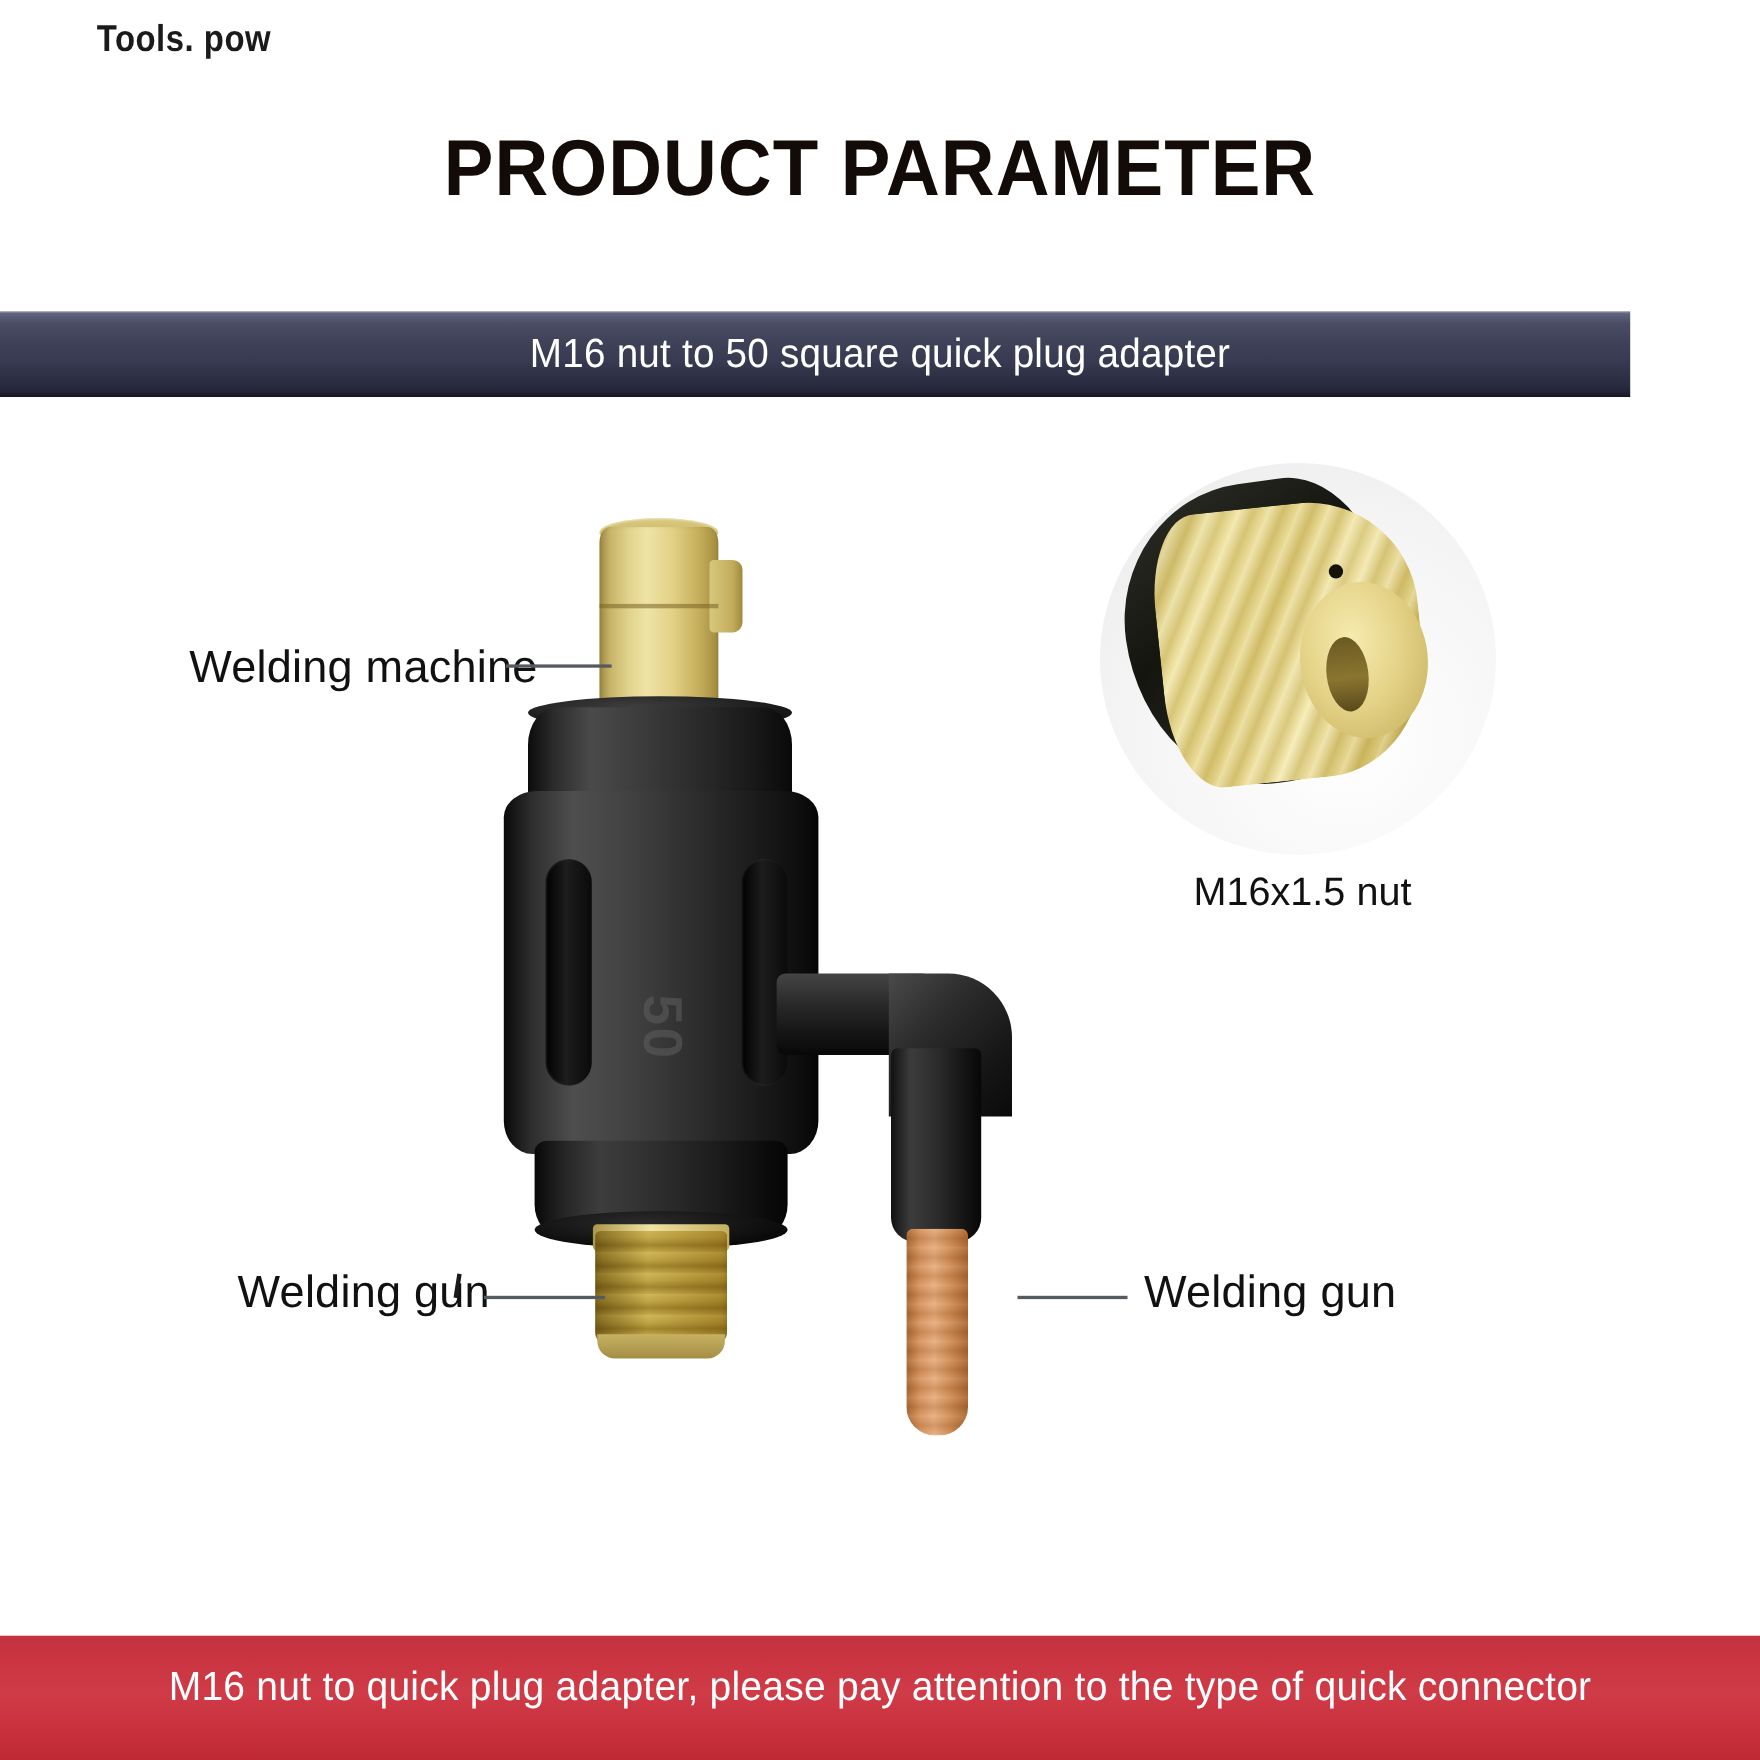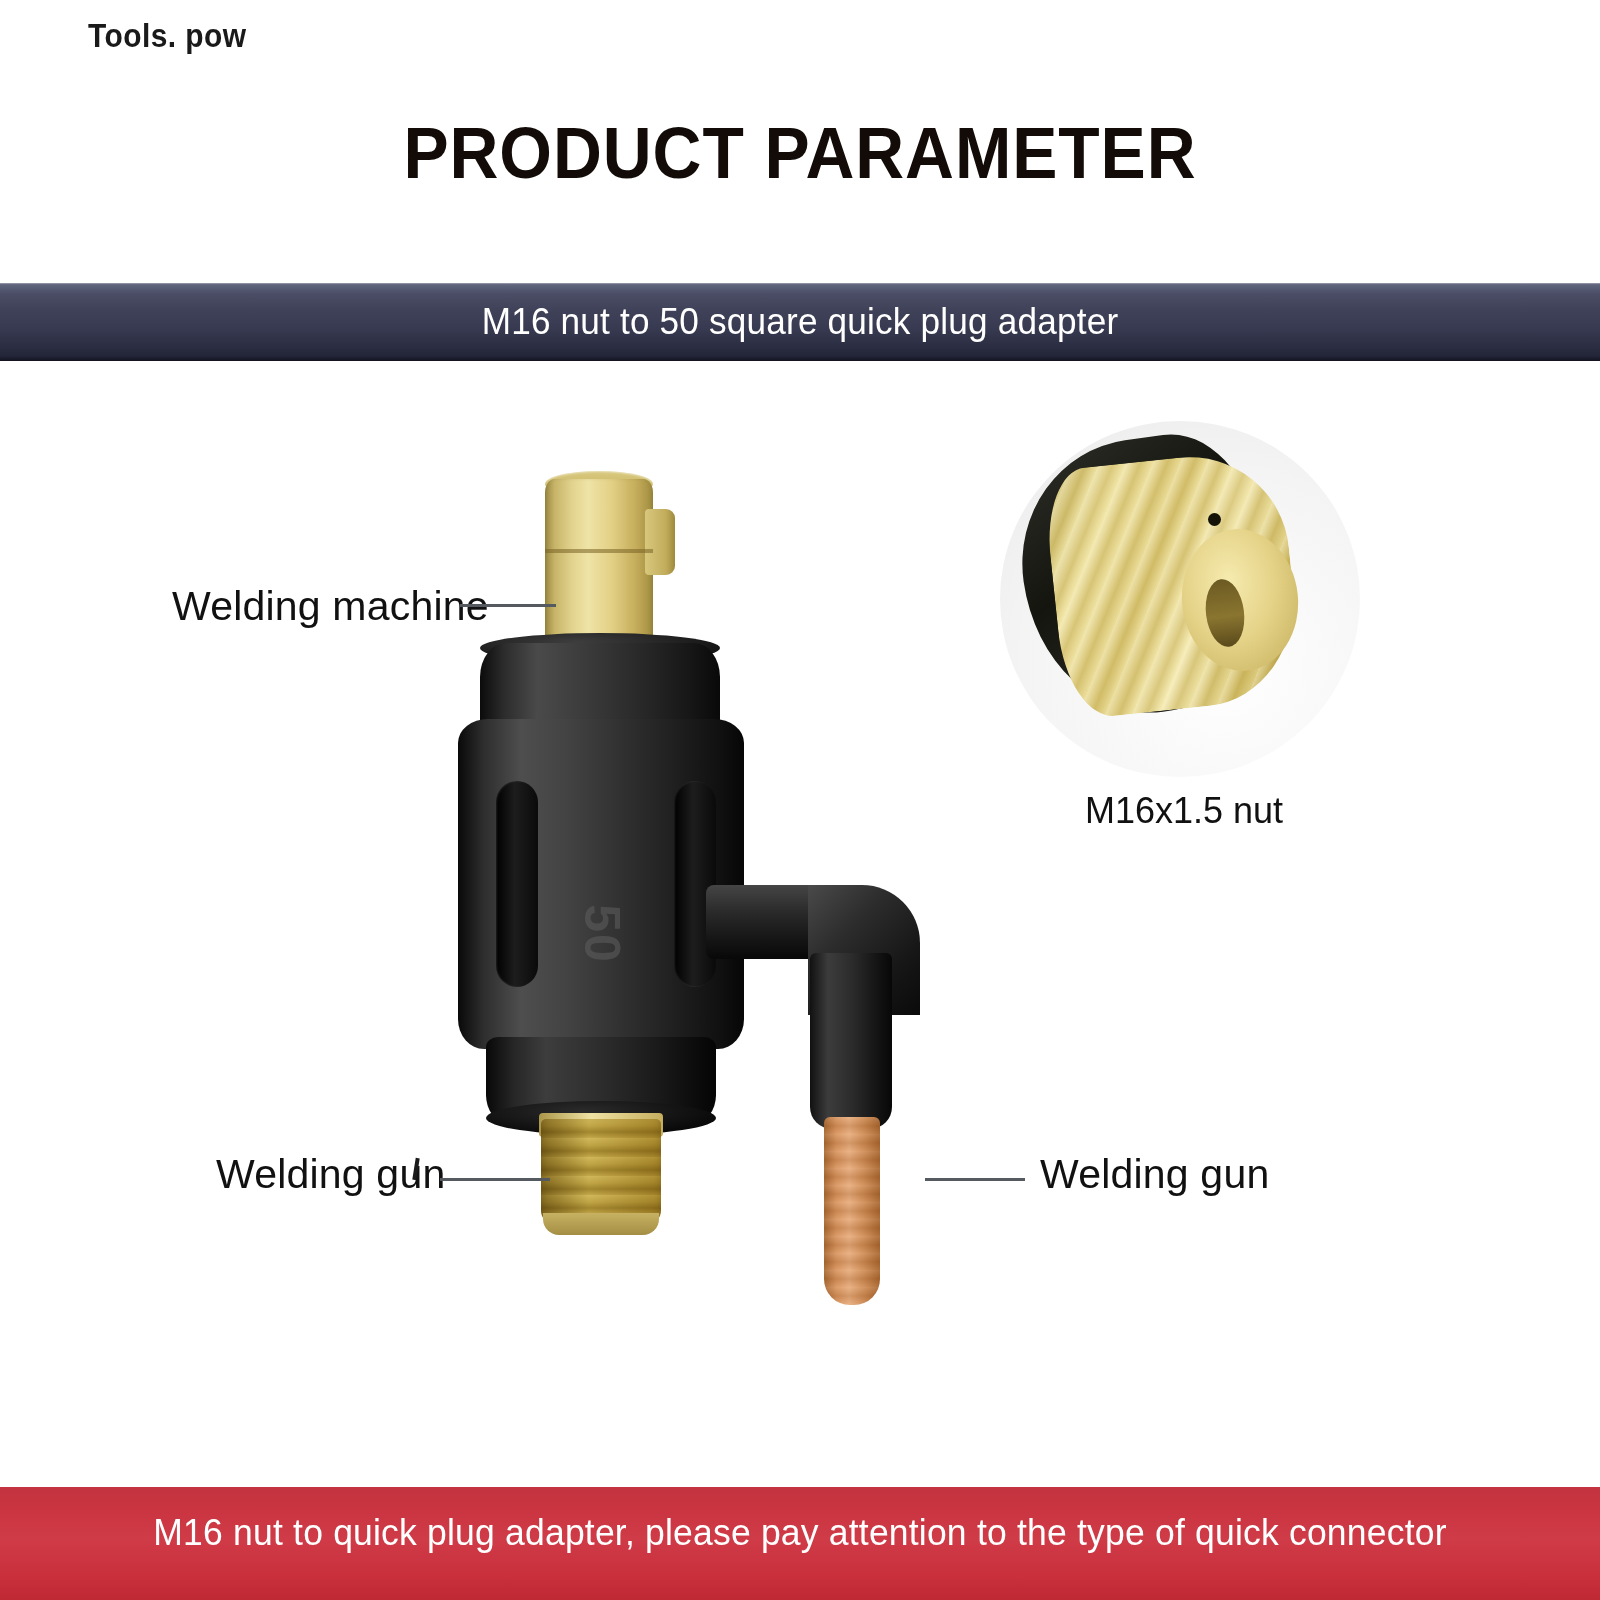--- a/index.html
+++ b/index.html
@@ -44,21 +44,21 @@
     transform: scaleX(0.94);
     transform-origin: center center;
     white-space: nowrap;
   }
 
   
   .navy-banner {
     position: absolute;
     left: 0;
     top: 283px;
-    width: 1600px;
+    width: 1482px;
     height: 78px;
     background: linear-gradient(to bottom,
         #6d708a 0%,
         #5c6079 4%,
         #4a4d65 14%,
         #3f4258 34%,
         #373a50 58%,
         #2b2d42 82%,
         #222437 94%,
         #13141f 100%);

